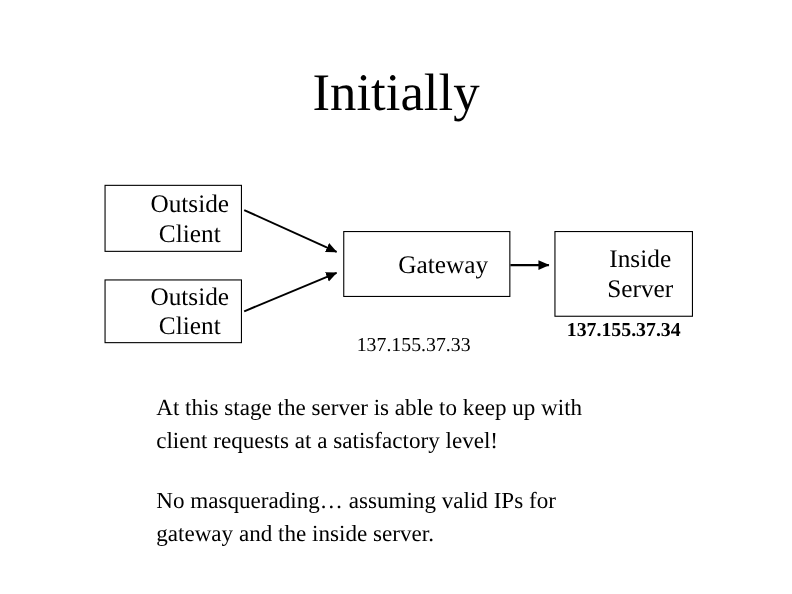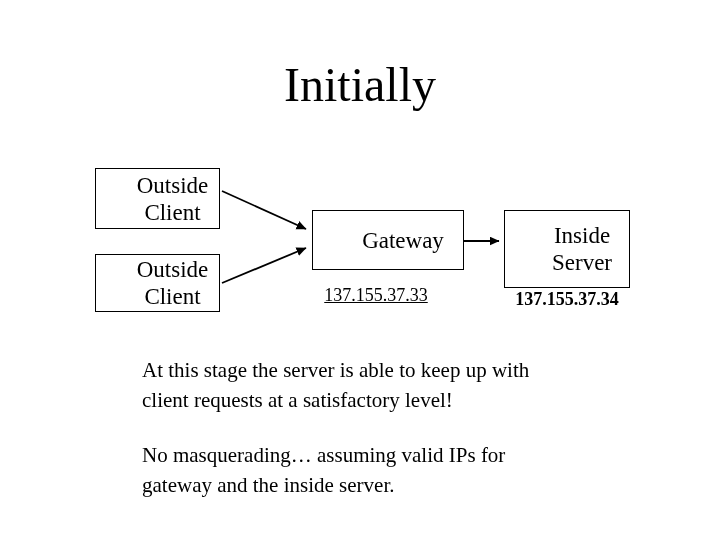--- a/index.html
+++ b/index.html
@@ -44,21 +44,21 @@
   .box-oc1 { left: 95px;  top: 168px; width: 125px; height: 61px; }
   .box-oc2 { left: 95px;  top: 254px; width: 125px; height: 58px; }
   .box-gw  { left: 312px; top: 210px; width: 152px; height: 60px; }
   .box-is  { left: 504px; top: 210px; width: 126px; height: 78px; }
   .ip-label {
     position: absolute;
     font-size: 18px;
     line-height: 20px;
     text-align: center;
   }
-  .ip-gateway { left: 312px; top: 285px; width: 128px; text-decoration: underline; }
+  .ip-gateway { left: 312px; top: 303px; width: 128px; }
   .ip-server  { left: 504px; top: 289px; width: 126px; font-weight: bold; }
   .arrows {
     position: absolute;
     left: 0;
     top: 0;
     width: 720px;
     height: 540px;
     pointer-events: none;
   }
   .para {

